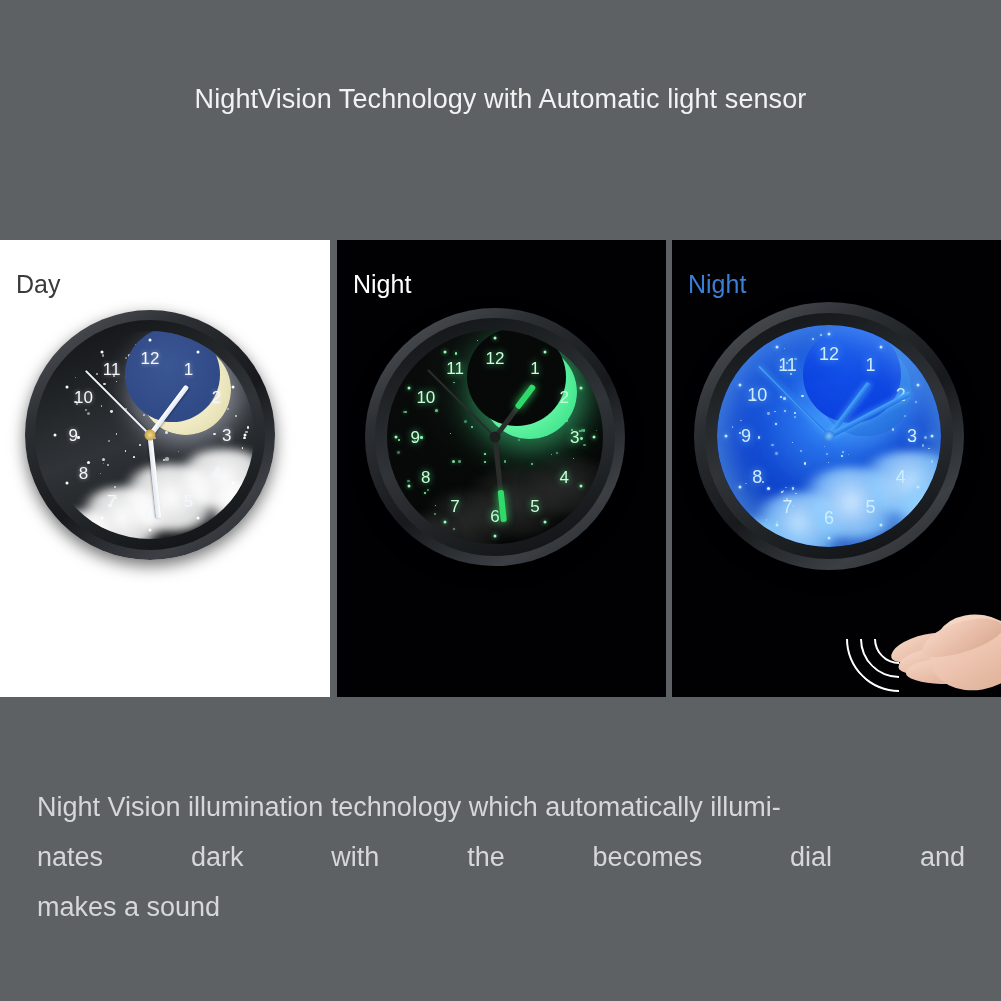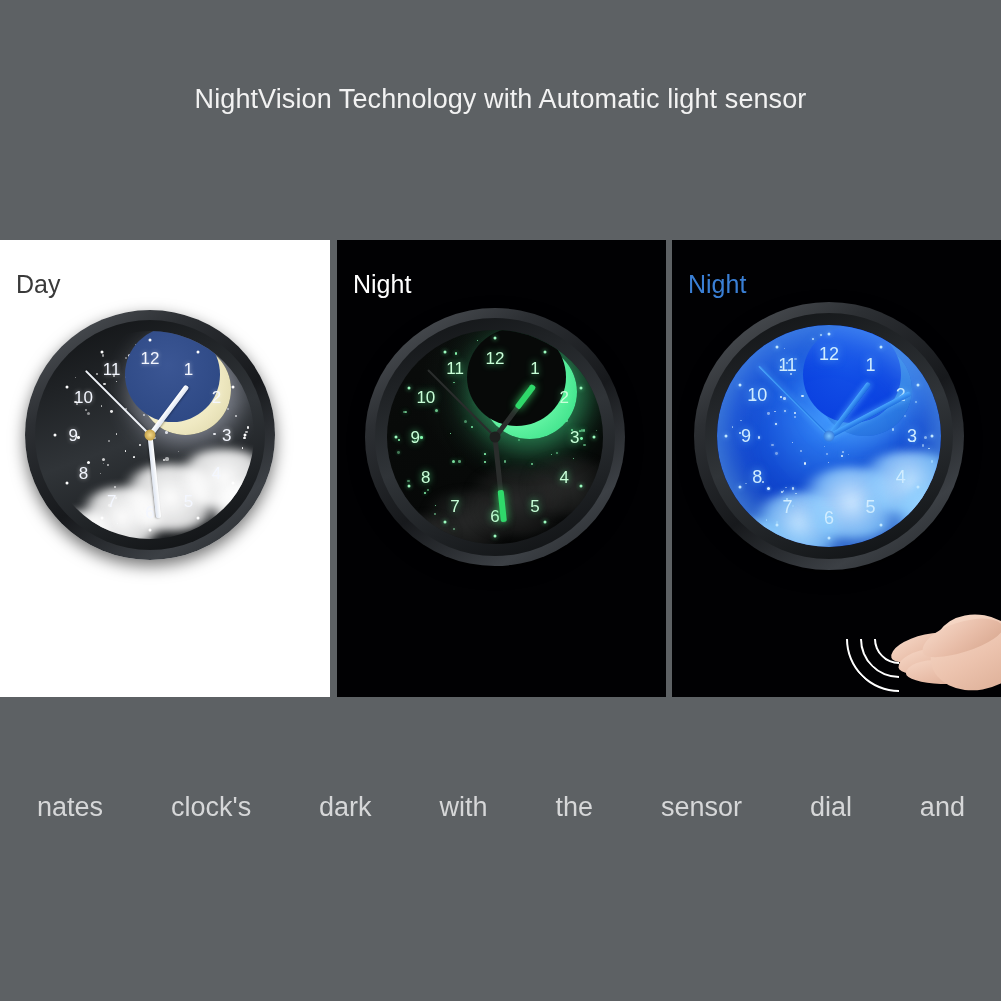--- a/index.html
+++ b/index.html
@@ -560,25 +560,26 @@
         <div class="finger" style="left:-6px;top:48px;width:76px;height:26px;transform:rotate(-6deg);"></div>
         <div class="finger" style="left:2px;top:60px;width:70px;height:24px;transform:rotate(2deg);"></div>
         <div class="palm-base" style="left:26px;top:14px;width:92px;height:76px;transform:rotate(-10deg);"></div>
         <div class="finger" style="left:16px;top:22px;width:84px;height:30px;transform:rotate(-18deg);"></div>
       </div>
     </div>
 
   </div>
 
   <div class="caption">
+    <span class="capline">Night Vision illumination technology which automatically illumi-</span>
     <span class="capline just" id="capline2">
         <span>nates</span>
-        <span>clock's</span>
         <span>dark</span>
         <span>with</span>
         <span>the</span>
-        <span>sensor</span>
+        <span>becomes</span>
         <span>dial</span>
         <span>and</span>
       </span>
+    <span class="capline">makes a sound</span>
   </div>
 
 </div>
 
 </body></html>

